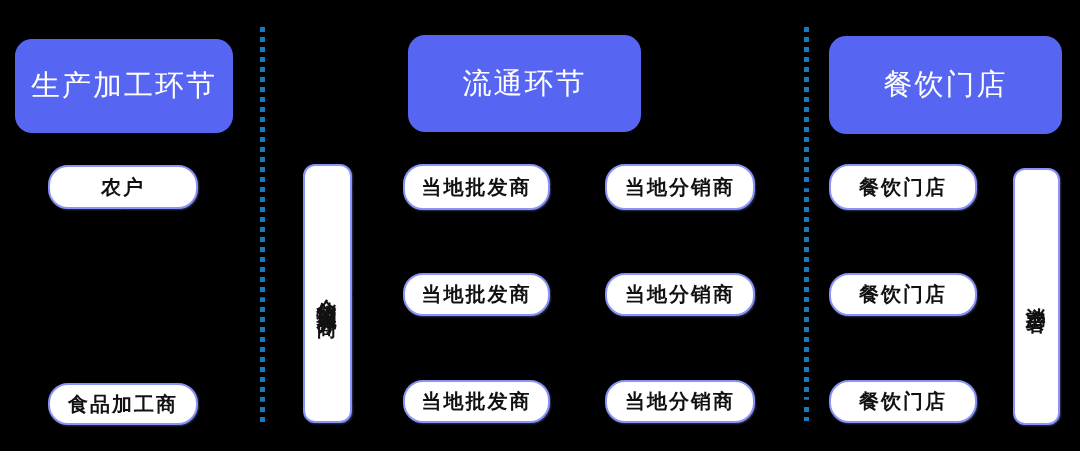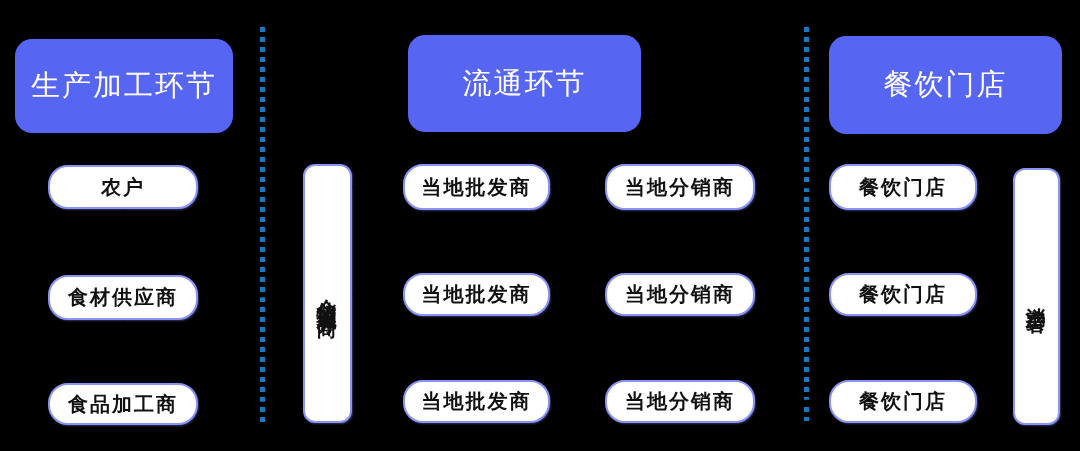--- a/index.html
+++ b/index.html
@@ -88,21 +88,20 @@
 <div class="canvas">
 
   <div class="divider divider-left"></div>
   <div class="divider divider-right"></div>
 
   <div class="hdr hdr-production">生产加工环节</div>
   <div class="hdr hdr-circulation">流通环节</div>
   <div class="hdr hdr-consumption">餐饮门店</div>
 
   <div class="node n-farmer">农户</div>
-  <div class="node n-supplier">食材供应商</div>
   <div class="node n-processor">食品加工商</div>
 
   <div class="node n-warehouse vertical">仓储物流服务商</div>
 
   <div class="node n-wholesaler-1">当地批发商</div>
   <div class="node n-wholesaler-2">当地批发商</div>
   <div class="node n-wholesaler-3">当地批发商</div>
 
   <div class="node n-distributor-1">当地分销商</div>
   <div class="node n-distributor-2">当地分销商</div>

